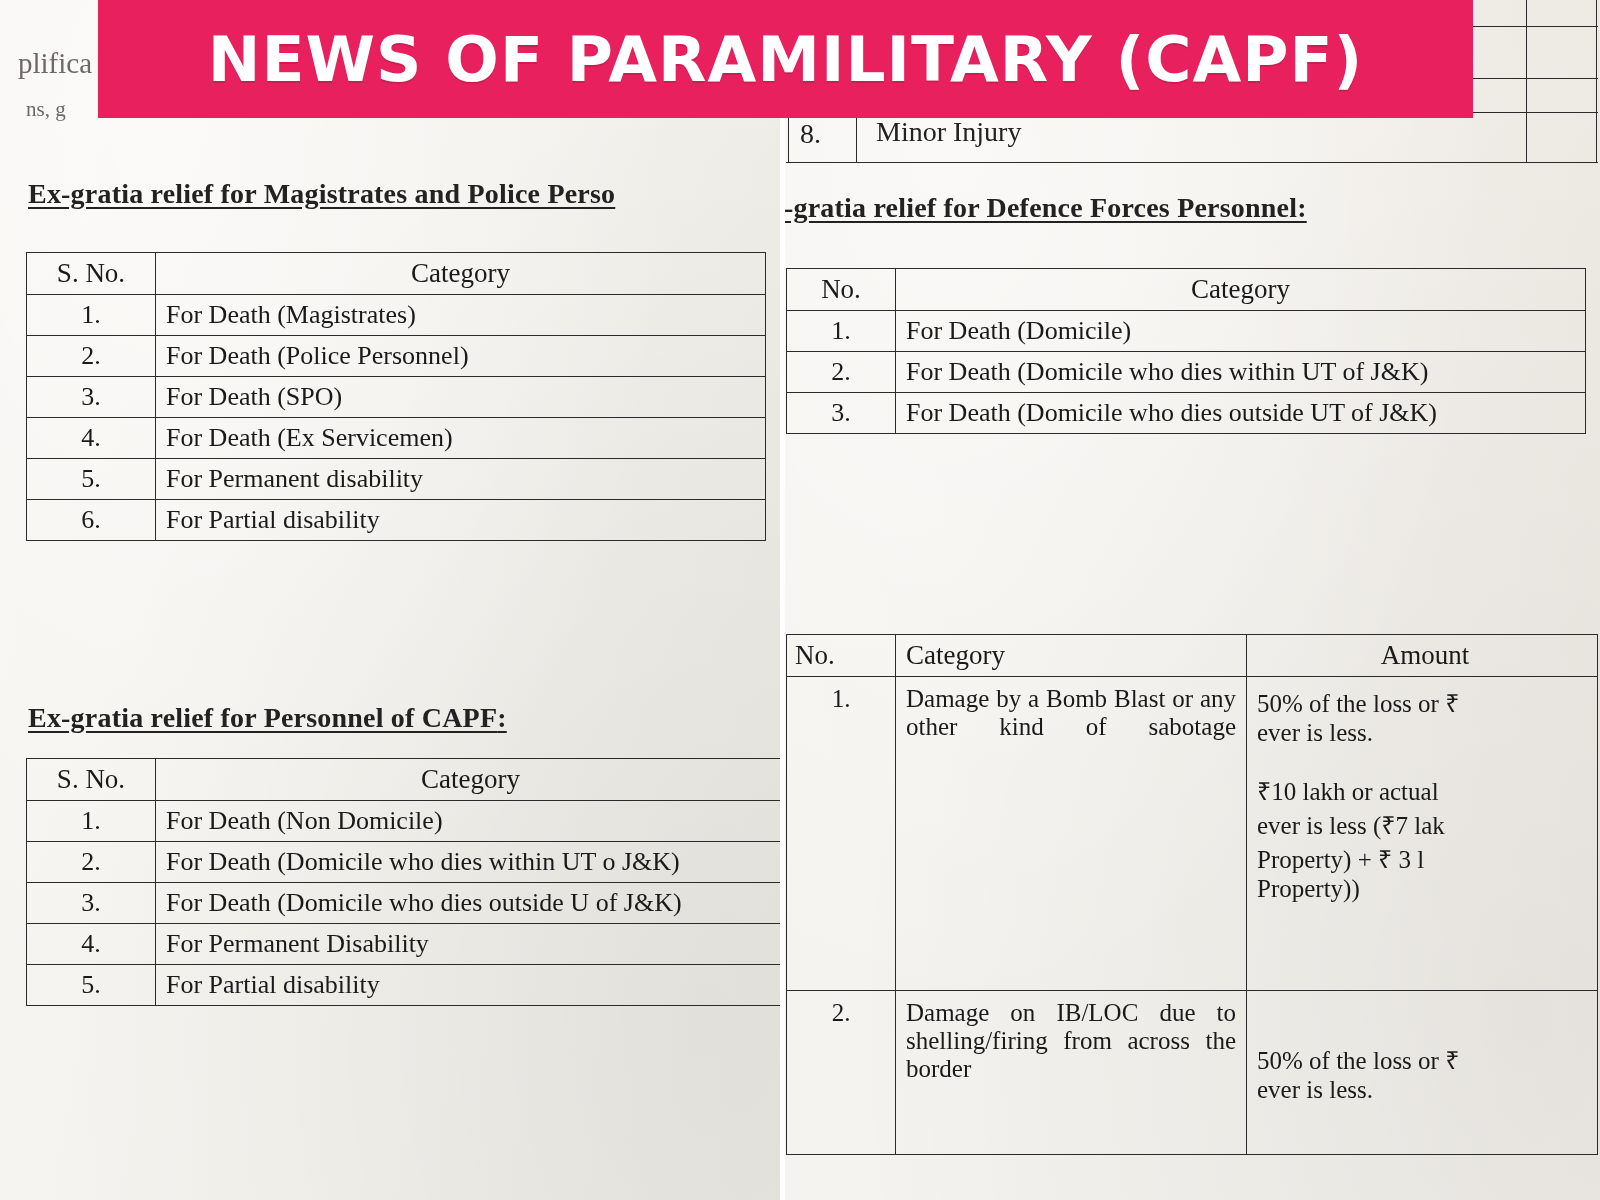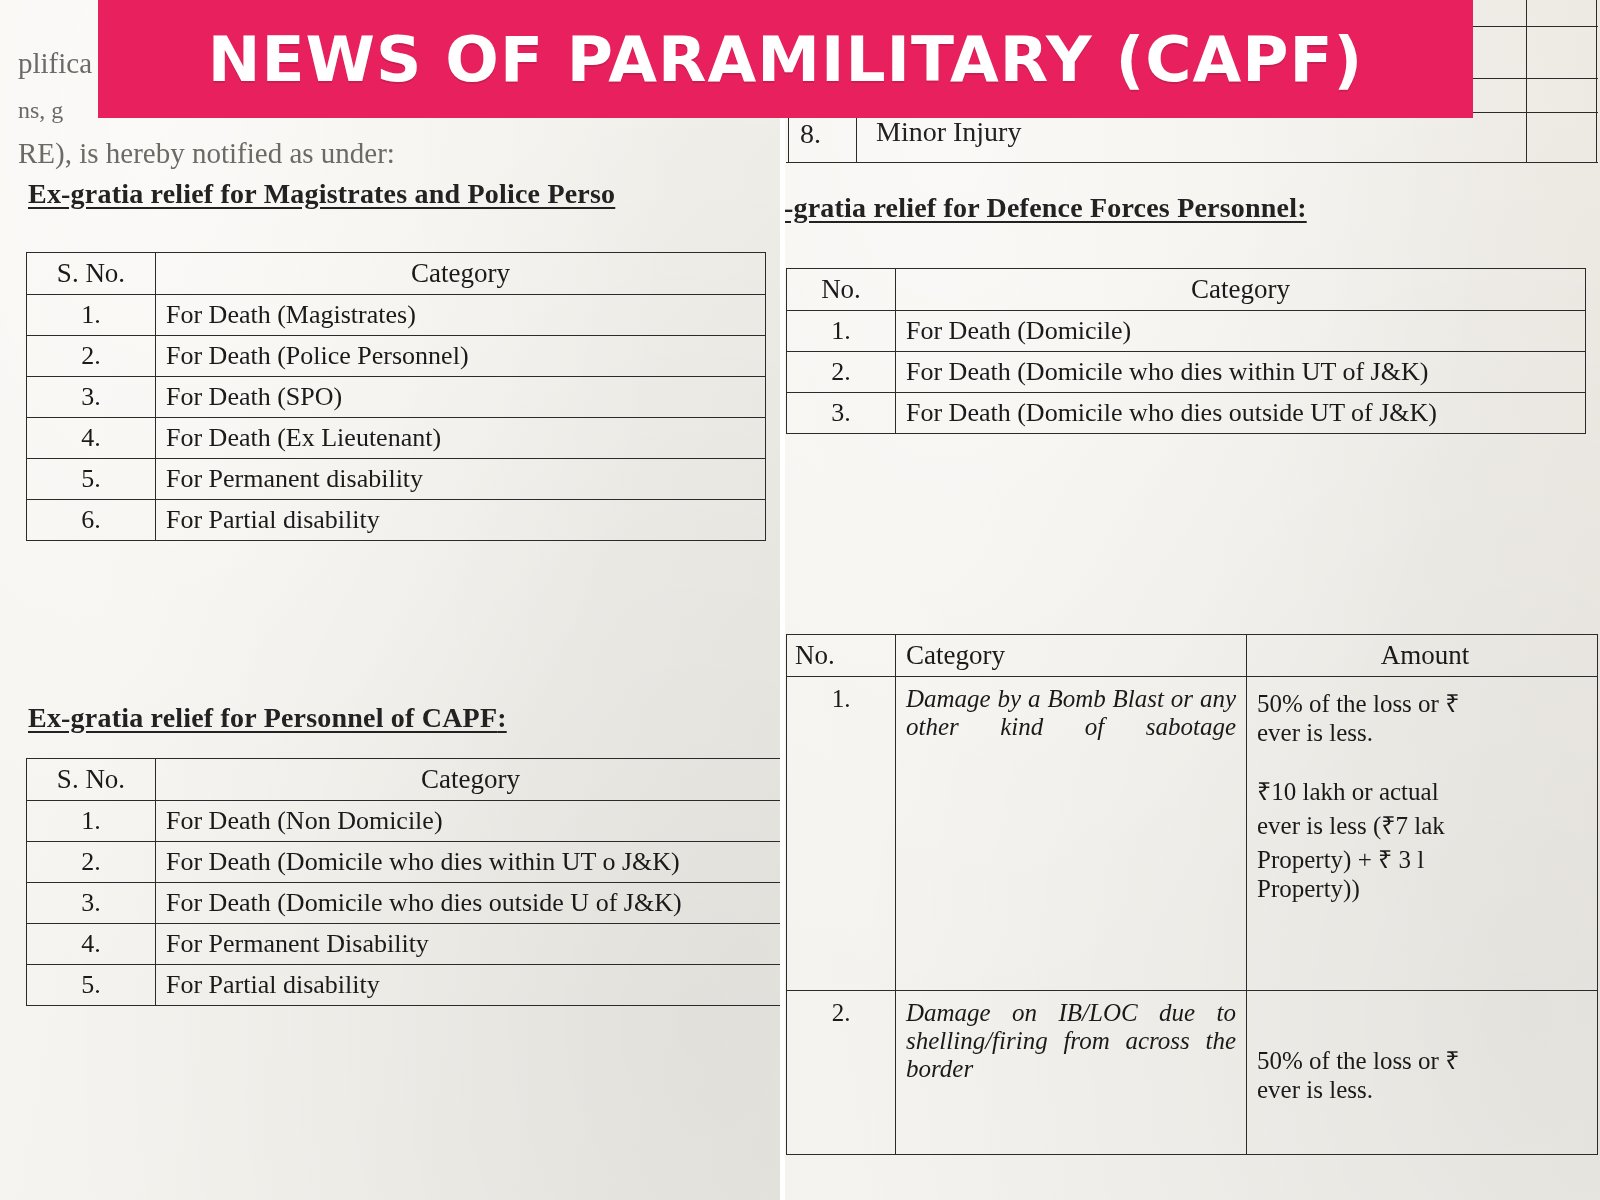--- a/index.html
+++ b/index.html
@@ -110,21 +110,20 @@
   }
   table.scan th {
     text-align: center;
     font-size: 27px;
   }
   .c-sno { width: 108px; text-align: center; }
   .c-cat { text-align: left; }
   .just {
     text-align: justify;
     text-align-last: justify;
-    font-style: italic;
   }
 
   
   .c-amt { text-align: left; }
   .hline {
     position: absolute;
     border-top: 1.6px solid #2b2b2b;
   }
   .vline {
     position: absolute;
@@ -138,22 +137,21 @@
 </style>
 </head>
 <body>
 
 <div id="page">
 
   <div class="half half-left">
     <div class="shade"></div>
 
     <div class="txt faded" style="left:18px; top:22px; font-size:29px;">plifica</div>
-    <div class="txt faded" style="left:18px; top:72px; font-size:24px;">ns, g</div>
-    <div class="txt faded" style="left:18px; top:112px; font-size:29px;">RE), is hereby notified as under:</div>
+    <div class="txt faded" style="left:26px; top:72px; font-size:21px;">ns, g</div>
 
     <div class="txt heading" style="left:28px; top:178px; width:760px;">Ex-gratia relief for Magistrates and Police Perso</div>
 
     <table class="scan" style="left:26px; top:252px; width:740px;">
       <thead>
         <tr>
           <th class="c-sno">S. No.</th>
           <th class="c-cat">Category</th>
         </tr>
       </thead>
@@ -165,21 +163,21 @@
         <tr>
           <td class="c-sno">2.</td>
           <td class="c-cat">For Death (Police Personnel)</td>
         </tr>
         <tr>
           <td class="c-sno">3.</td>
           <td class="c-cat">For Death (SPO)</td>
         </tr>
         <tr>
           <td class="c-sno">4.</td>
-          <td class="c-cat">For Death (Ex Lieutenant)</td>
+          <td class="c-cat">For Death (Ex Servicemen)</td>
         </tr>
         <tr>
           <td class="c-sno">5.</td>
           <td class="c-cat">For Permanent disability</td>
         </tr>
         <tr>
           <td class="c-sno">6.</td>
           <td class="c-cat">For Partial disability</td>
         </tr>
       </tbody>

